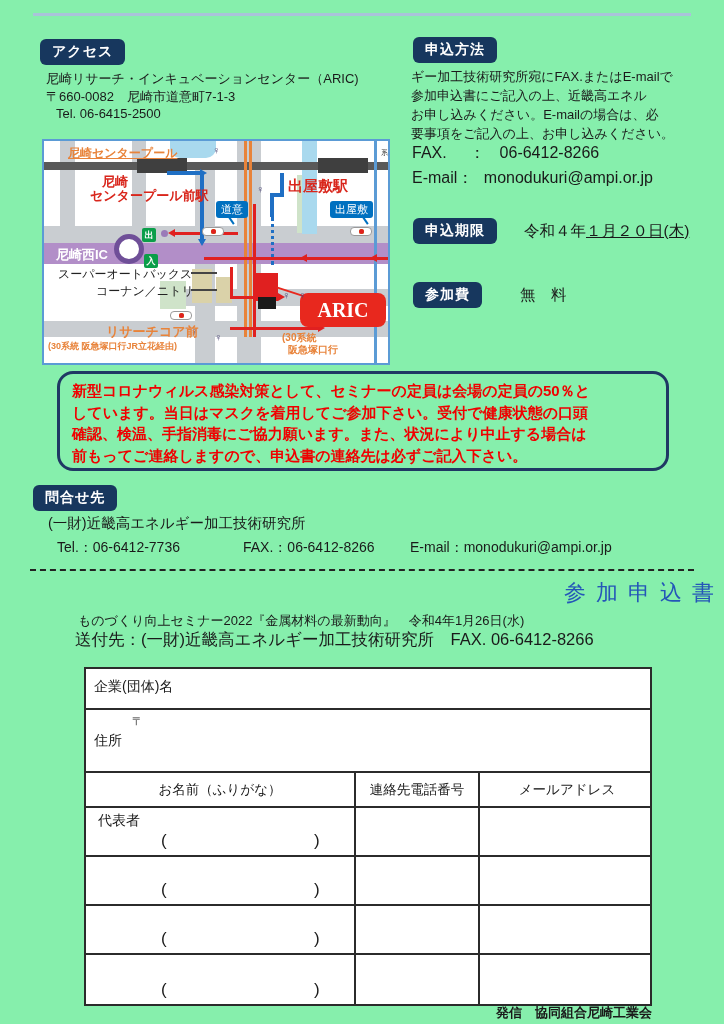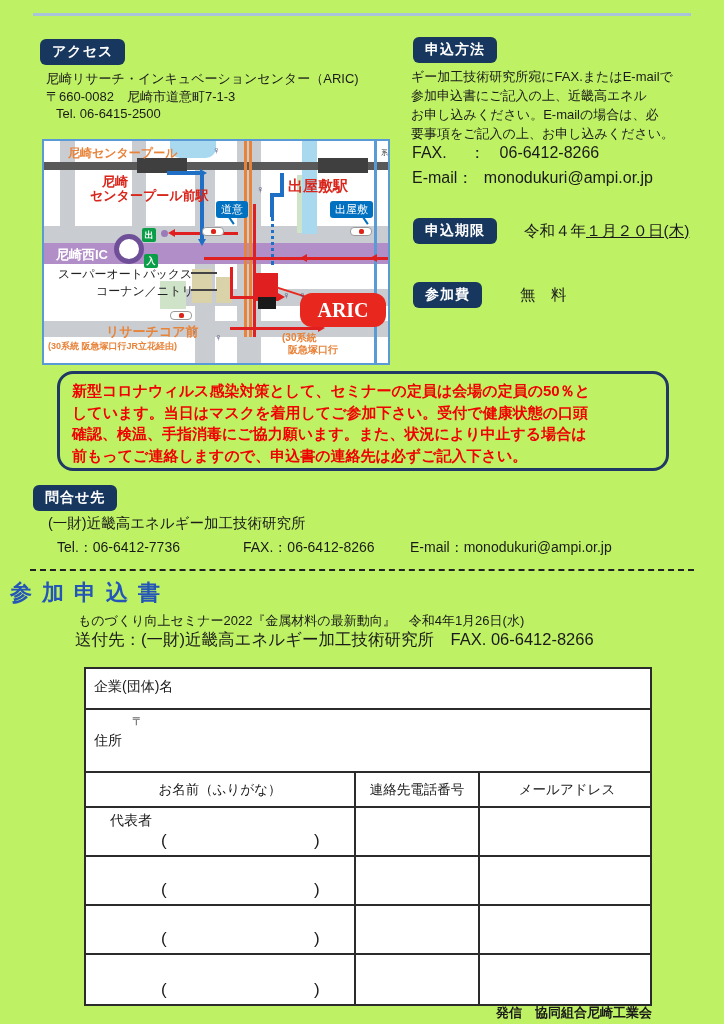--- a/index.html
+++ b/index.html
@@ -1,16 +1,16 @@
 <!DOCTYPE html>
 <html><head>
 <meta charset="utf-8">
 <style>
   html,body{margin:0;padding:0;background:#ffffff;}
-  .page{position:relative;width:724px;height:1024px;background:#bef264;overflow:hidden;
+  .page{position:relative;width:724px;height:1024px;background:#86efac;overflow:hidden;
         font-family:"Liberation Sans",sans-serif;color:#1a1a1a;}
   .abs{position:absolute;}
   
   .badge{position:absolute;background:#17375e;color:#fff;font-weight:bold;font-size:14px;
          padding:4px 12px;border-radius:6px;letter-spacing:1px;white-space:nowrap;}
   
   .toprule{position:absolute;left:33px;top:13px;width:658px;height:3px;background:#a9c3da;}
   .txt{position:absolute;white-space:nowrap;}
   
   .map{position:absolute;left:42px;top:139px;width:348px;height:226px;background:#ffffff;
@@ -36,22 +36,22 @@
   .tl i{width:5px;height:5px;border-radius:50%;display:block;}
   .busstop{color:#4a4474;font-size:11px;font-weight:bold;}
   .arr{width:0;height:0;border:4px solid transparent;}
   .aricbadge{background:#e8281e;color:#fff;border-radius:8px;text-align:center;
              font-family:"Liberation Serif",serif;font-weight:bold;font-size:20px;line-height:34px;}
   
   .notice{position:absolute;left:57px;top:371px;width:612px;height:100px;border:3px solid #1f3864;
           border-radius:16px;box-sizing:border-box;padding:6px 12px;color:#f00000;font-weight:bold;
           font-size:15px;line-height:21.5px;}
   .dashline{position:absolute;left:30px;top:569px;width:664px;border-top:2px dashed #222;}
-  .title{position:absolute;left:0;top:578px;width:724px;text-align:left;color:#2456b8;
-         font-size:22px;font-weight:bold;letter-spacing:10px;text-indent:10px;}
+  .title{position:absolute;left:0;top:578px;width:724px;text-align:right;color:#2456b8;
+         font-size:22px;font-weight:normal;letter-spacing:10px;text-indent:10px;}
   
   .apptable{position:absolute;left:84px;top:667px;width:568px;border:2px solid #2b2b2b;
             box-sizing:border-box;background:#fff;}
   .tr{display:grid;grid-template-columns:270px 124px 174px;border-bottom:2px solid #2b2b2b;
       box-sizing:border-box;}
   .tr:last-child{border-bottom:none;}
   .tr>div{border-right:2px solid #2b2b2b;position:relative;box-sizing:border-box;}
   .tr>div:last-child{border-right:none;}
   .span3{grid-template-columns:1fr;}
   .celllabel{position:absolute;font-size:14px;}
@@ -123,21 +123,21 @@
     <div class="blueline" style="left:156px;top:32px;width:4px;height:70px;"></div>
     <div class="arr" style="left:154px;top:98px;border-top:7px solid #1f6fc4;"></div>
     <div class="blueline" style="left:236px;top:32px;width:4px;height:22px;"></div>
     <div class="blueline" style="left:226px;top:52px;width:14px;height:4px;"></div>
     <div class="blueline" style="left:226px;top:54px;width:4px;height:22px;"></div>
     <div style="left:227px;top:76px;width:0;height:48px;border-left:3px dotted #1f6fc4;"></div>
 
     <div style="left:212px;top:132px;width:22px;height:28px;background:#e02020;"></div>
     <div style="left:214px;top:156px;width:18px;height:12px;background:#1a1a1a;"></div>
     <div style="left:232px;top:150px;width:30px;height:2px;background:#e8281e;transform:rotate(18deg);"></div>
-    <div class="aricbadge" style="left:256px;top:152px;width:86px;height:34px;border-radius:12px;">ARIC</div>
+    <div class="aricbadge" style="left:256px;top:152px;width:86px;height:34px;">ARIC</div>
 
     <div class="tl" style="left:158px;top:86px;">
         <i style="background:#2e9fd4;"></i>
         <i style="background:#f2c200;"></i>
         <i style="background:#e02020;"></i>
       </div>
     <div class="tl" style="left:306px;top:86px;">
         <i style="background:#2e9fd4;"></i>
         <i style="background:#f2c200;"></i>
         <i style="background:#e02020;"></i>
@@ -148,21 +148,21 @@
         <i style="background:#e02020;"></i>
       </div>
 
     <div class="busstop" style="left:168px;top:3px;">♀</div>
     <div class="busstop" style="left:212px;top:42px;">♀</div>
     <div class="busstop" style="left:238px;top:148px;">♀</div>
     <div class="busstop" style="left:254px;top:148px;">♀</div>
     <div class="busstop" style="left:146px;top:184px;">♀</div>
     <div class="busstop" style="left:170px;top:190px;">♀</div>
 
-    <div class="mlabel" style="left:24px;top:4px;color:#e8833a;font-size:12px;">尼崎センタープール</div>
+    <div class="mlabel" style="left:24px;top:4px;color:#e8833a;font-size:12px;text-decoration:underline;">尼崎センタープール</div>
     <div class="mlabel" style="left:58px;top:32px;color:#d9261c;font-size:13px;">尼崎</div>
     <div class="mlabel" style="left:46px;top:46px;color:#d9261c;font-size:13px;">センタープール前駅</div>
     <div class="mlabel" style="left:244px;top:36px;color:#d9261c;font-size:15px;">出屋敷駅</div>
     <div class="stopbadge" style="left:172px;top:60px;">道意</div>
     <div style="left:182px;top:78px;width:10px;height:2px;background:#0070c0;transform:rotate(55deg);"></div>
     <div class="stopbadge" style="left:286px;top:60px;">出屋敷</div>
     <div style="left:316px;top:78px;width:10px;height:2px;background:#0070c0;transform:rotate(55deg);"></div>
     <div class="mlabel" style="left:14px;top:125px;color:#222;font-size:12px;font-weight:normal;">スーパーオートバックス</div>
     <div style="left:147px;top:131px;width:26px;height:2px;background:#444;"></div>
     <div class="mlabel" style="left:52px;top:142px;color:#222;font-size:12px;font-weight:normal;">コーナン／ニトリ</div>
@@ -229,21 +229,21 @@
         <span class="celllabel" style="left:8px;top:22px;">住所</span>
       </div>
     </div>
     <div class="tr" style="height:35px;">
       <div class="hcell">お名前（ふりがな）</div>
       <div class="hcell">連絡先電話番号</div>
       <div class="hcell">メールアドレス</div>
     </div>
     <div class="tr" style="height:49px;">
       <div>
-        <span class="celllabel" style="left:24px;top:4px;">代表者</span>
+        <span class="celllabel" style="left:12px;top:4px;">代表者</span>
         <span class="paren" style="left:75px;">(</span>
         <span class="paren" style="left:228px;">)</span>
       </div>
       <div></div>
       <div></div>
     </div>
     <div class="tr" style="height:49px;">
       <div>
         <span class="celllabel" style="left:8px;top:4px;"></span>
         <span class="paren" style="left:75px;">(</span>

